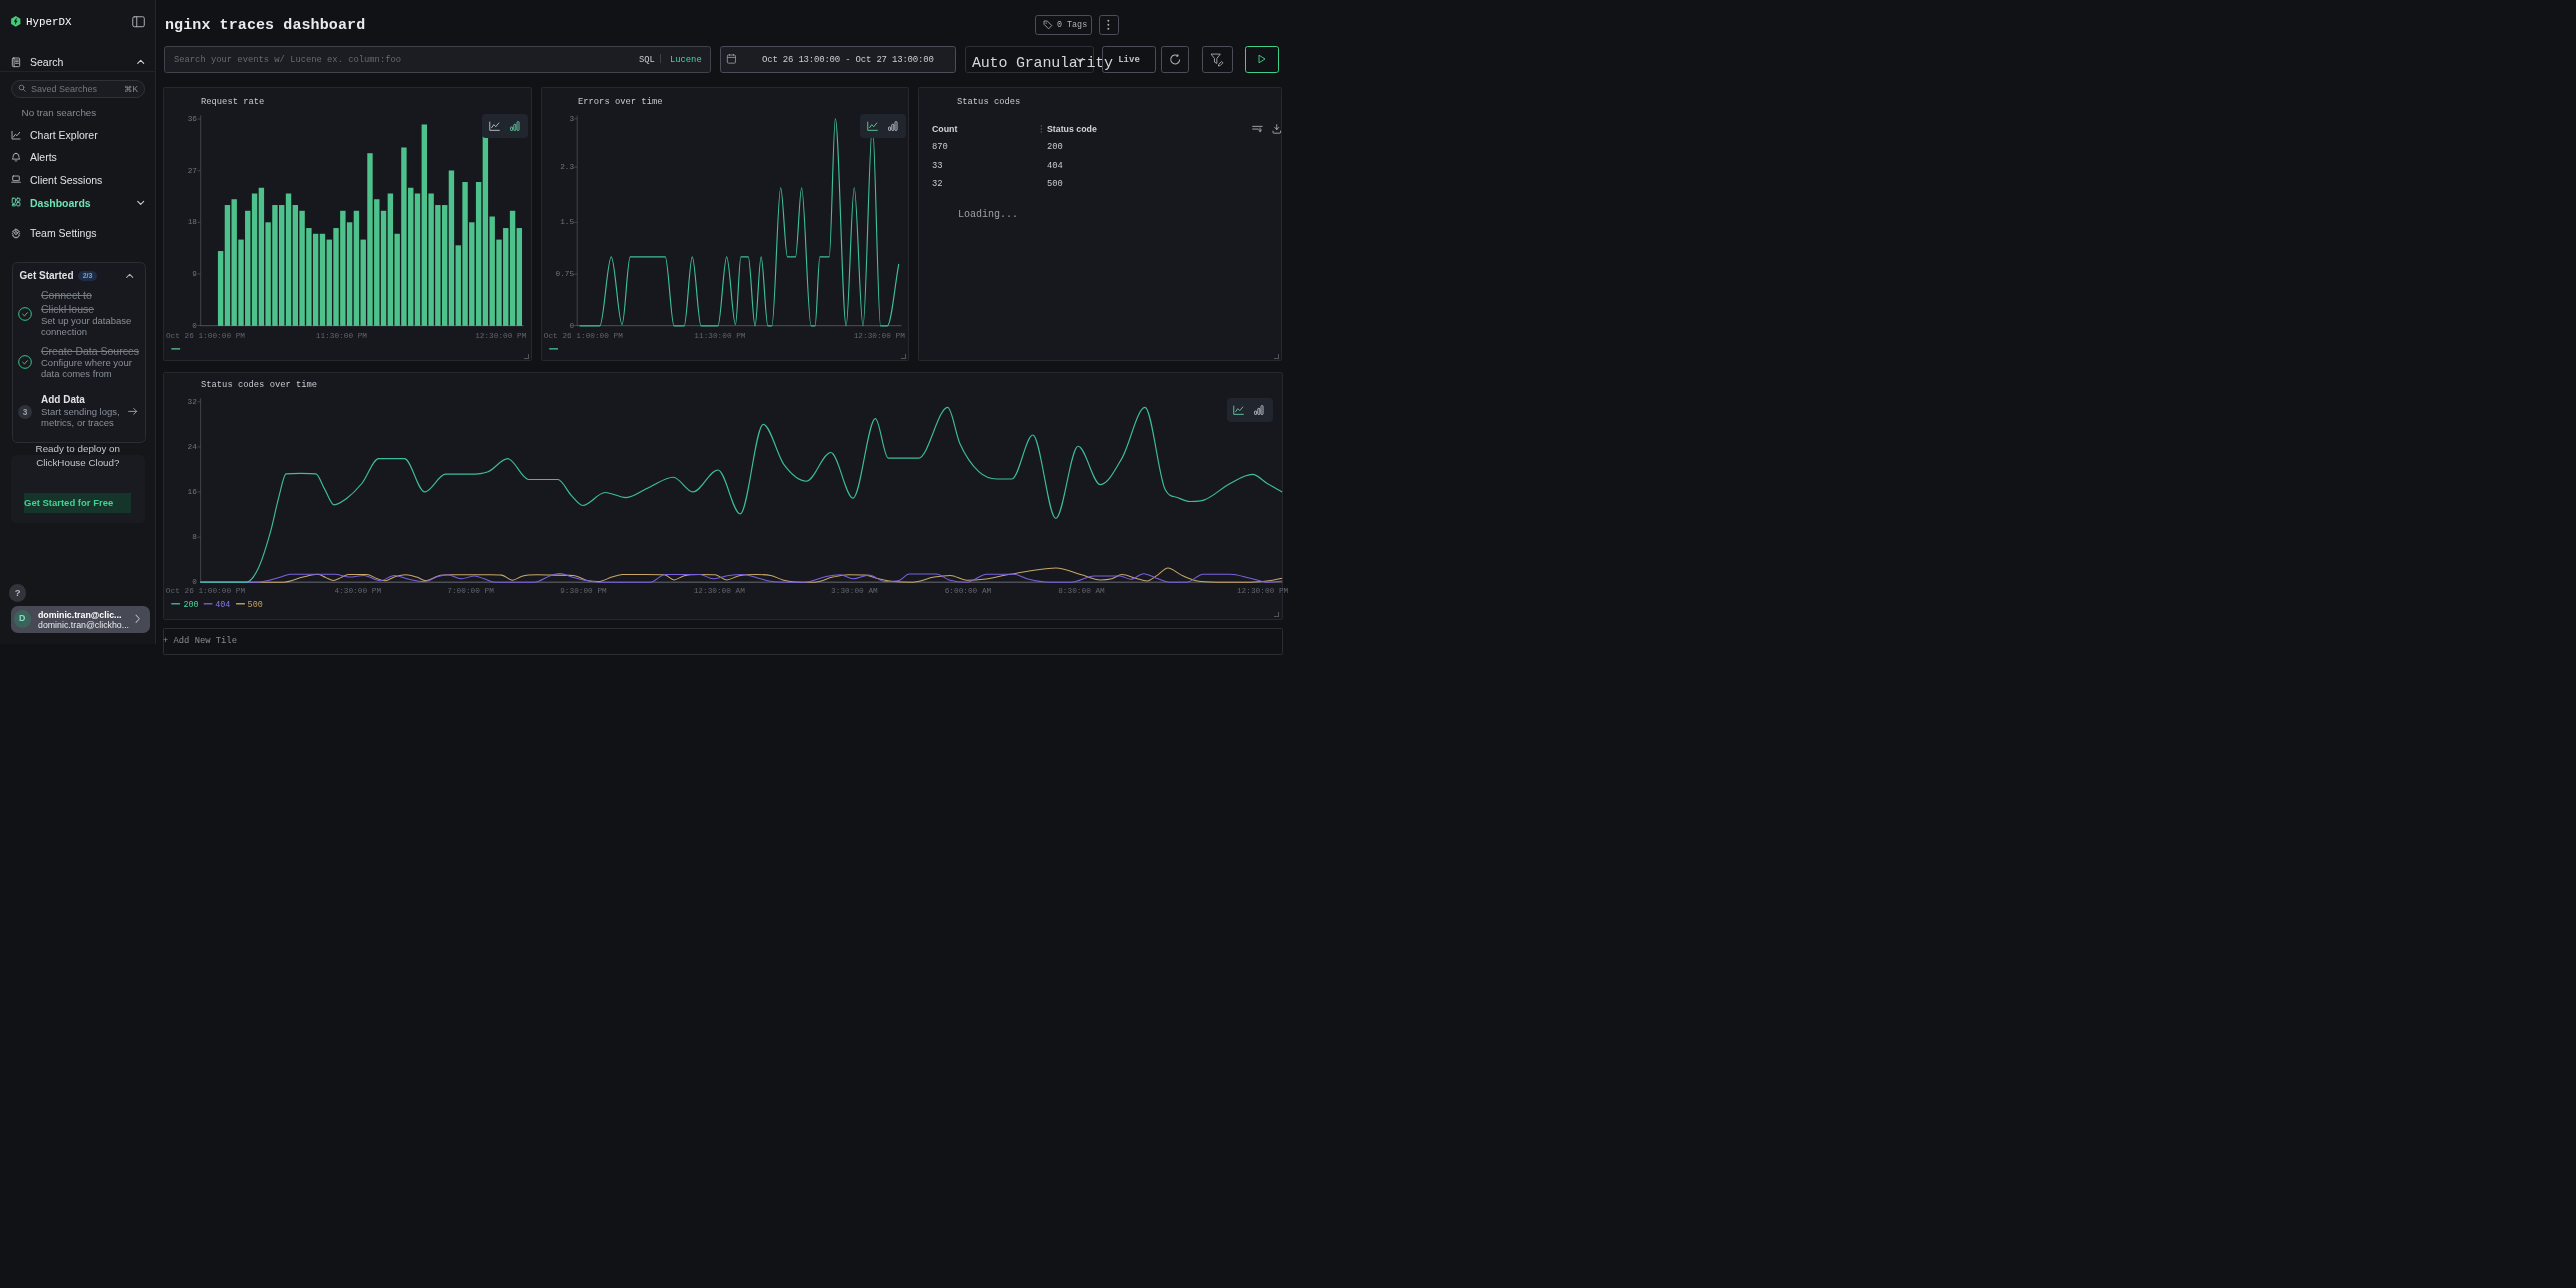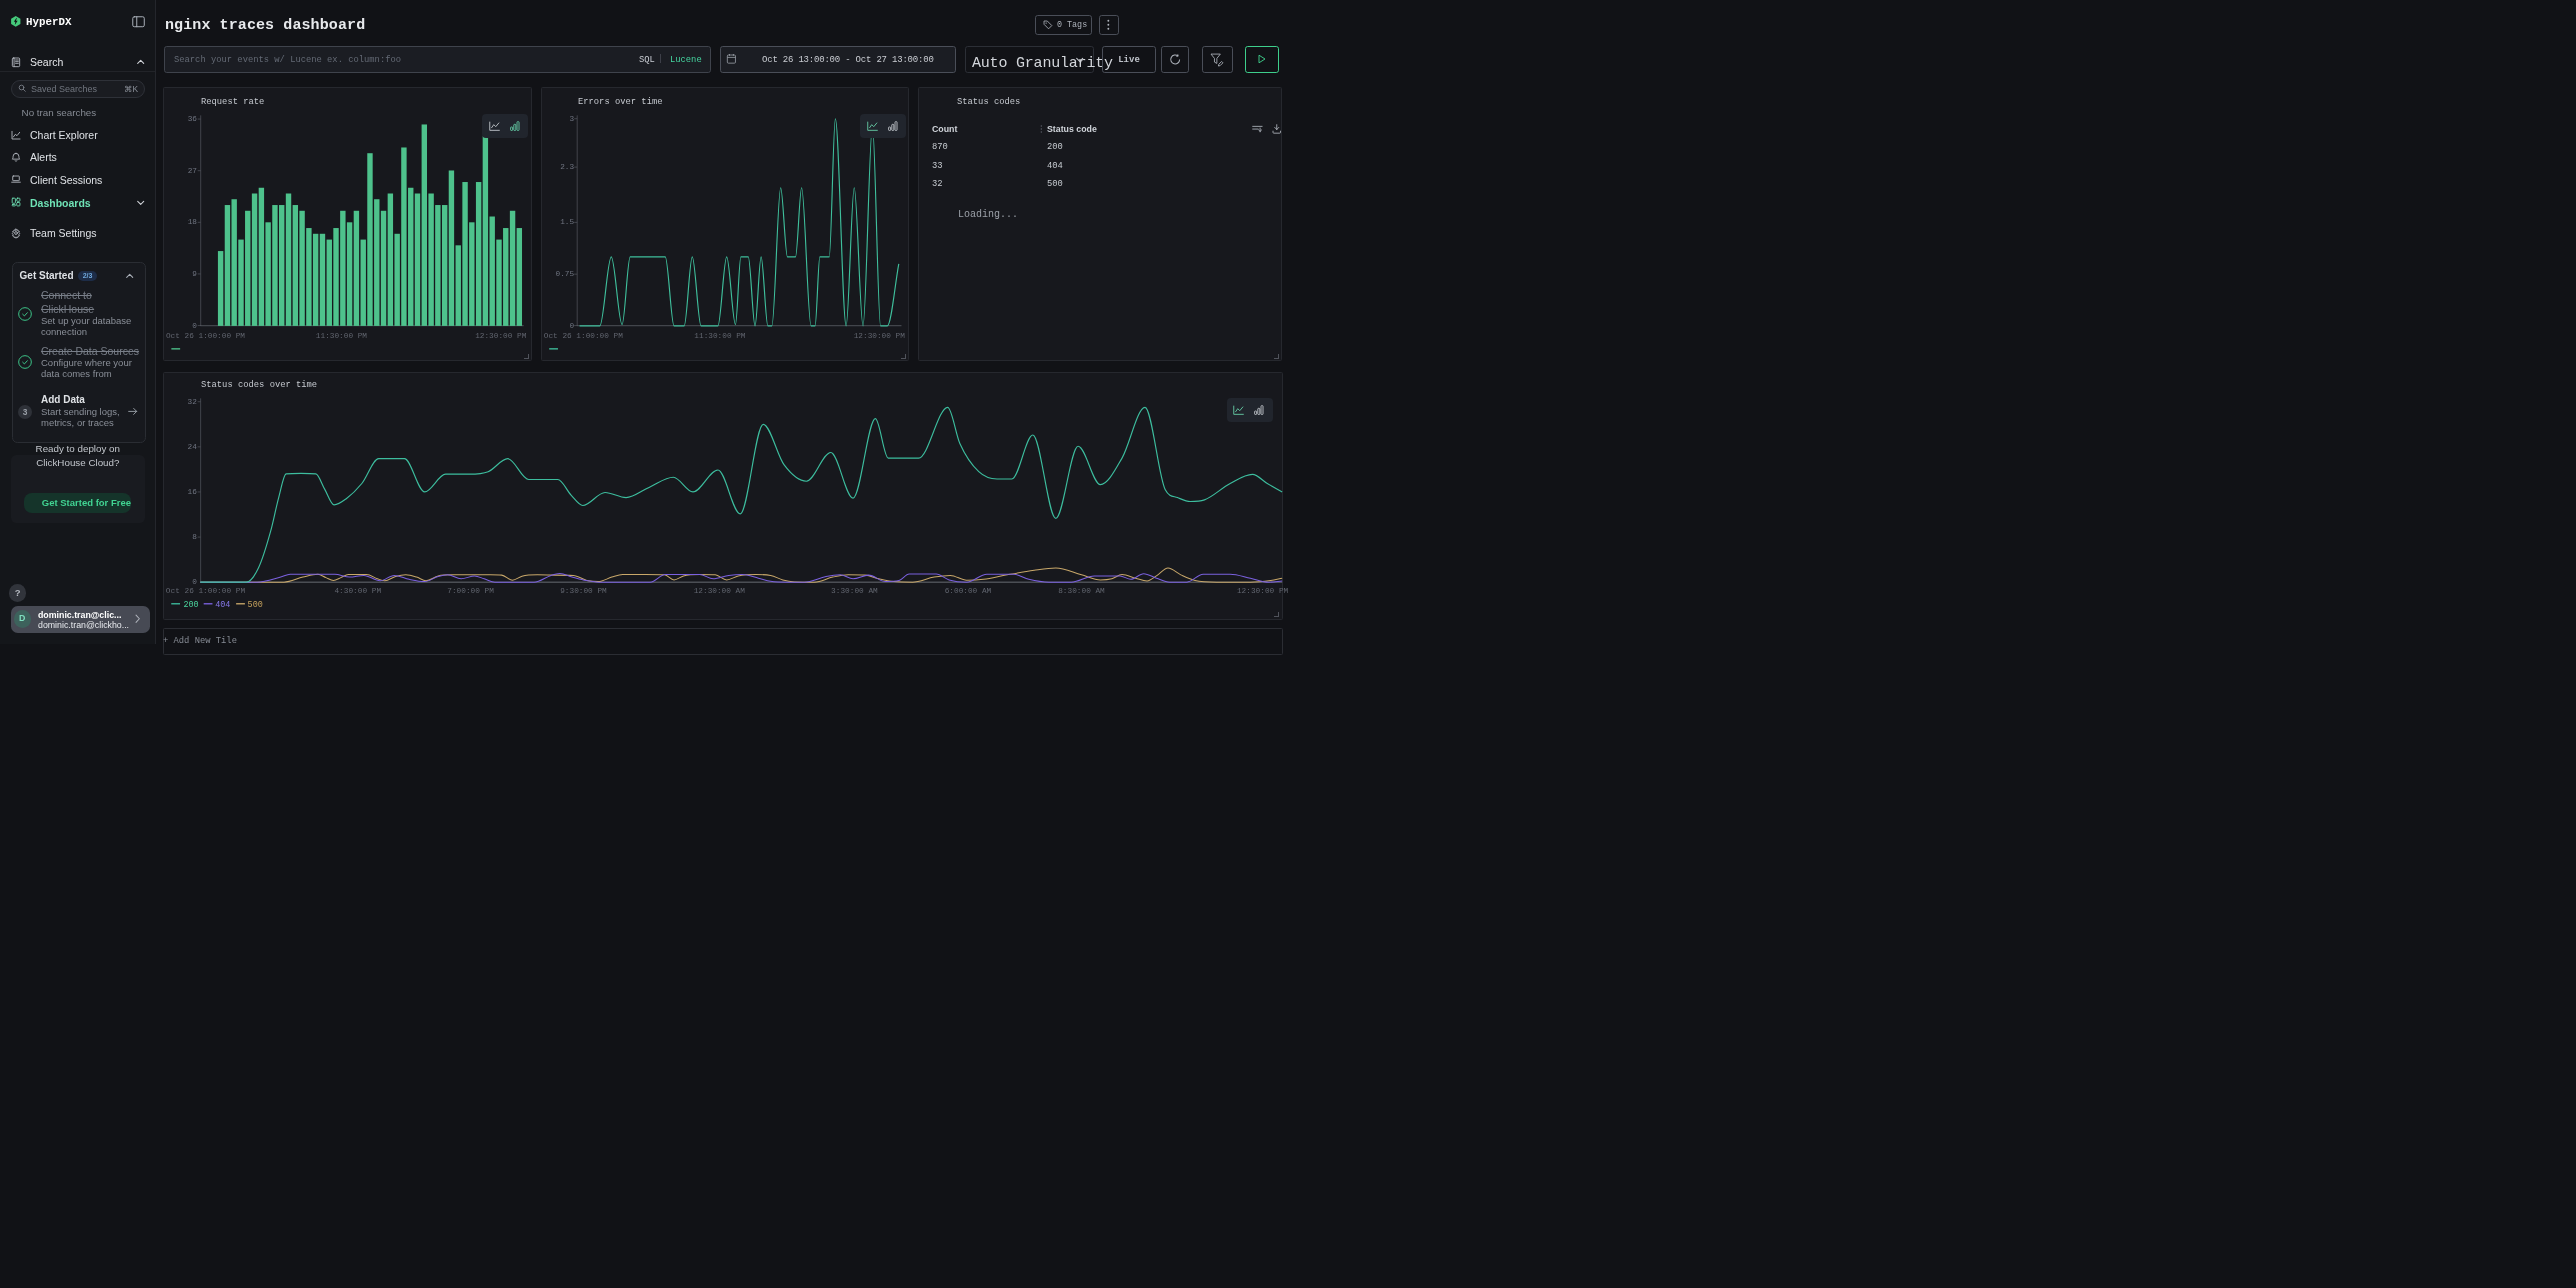--- a/index.html
+++ b/index.html
@@ -15,21 +15,21 @@
 svg { position:absolute; overflow:visible; }
 svg.chart { overflow:visible; }
 .rsz { position:absolute; width:4.7px; height:4.7px; border-right:1.4px solid #50535b; border-bottom:1.4px solid #50535b; }
 </style></head>
 <body>
 <div id="sidebar">
     <svg class="abs" style="left:10.8px;top:16px" width="9.5" height="10.8" viewBox="0 0 14 16">
       <path d="M7 0 L13.9 4 V12 L7 16 L0.1 12 V4 Z" fill="#45c97a"></path>
       <path d="M7.9 2.8 L4.2 8.6 H6.4 L5.6 13.2 L9.8 7 H7.4 L8.6 2.8 Z" fill="#101115"></path>
     </svg>
-    <div class="abs mono" style="left:26px;top:15.5px;font-size:10.8px;font-weight:700;color:#fff">HyperDX</div>
+    <div class="abs mono" style="left:26px;top:15.5px;font-size:10.8px;font-weight:400;color:#fff">HyperDX</div>
     <svg class="abs" style="left:132px;top:16px" width="11.5" height="11.5" viewBox="0 0 15 15" fill="none" stroke="#aab0b9" stroke-width="1.3" stroke-linecap="round" stroke-linejoin="round">
       <rect x="1" y="1" width="15" height="13" rx="2"></rect>
       <line x1="6.2" y1="1" x2="6.2" y2="14"></line>
     </svg>
     <svg class="abs" style="left:10.8px;top:57px" width="10" height="10" viewBox="0 0 15 15" fill="none" stroke="#b9bec6" stroke-width="1.3" stroke-linecap="round" stroke-linejoin="round">
       <rect x="2" y="1.5" width="11" height="13" rx="1.5"></rect>
       <line x1="4.6" y1="1.5" x2="4.6" y2="14.5"></line>
       <line x1="6.8" y1="4.5" x2="11" y2="4.5"></line>
       <line x1="6.8" y1="7" x2="11" y2="7"></line>
       <line x1="6.8" y1="9.5" x2="11" y2="9.5"></line>
@@ -97,21 +97,21 @@
     <div class="abs" style="left:41px;top:357px;width:101px;font-size:9.5px;line-height:11px;color:#8a8f98">Configure where your data comes from</div>
     <div class="abs" style="left:18px;top:405px;width:14px;height:14px;border-radius:50%;background:#2e3138;text-align:center;font-size:8.4px;line-height:14px;font-weight:700;color:#9ba0a8">3</div>
     <div class="abs" style="left:41px;top:394px;font-size:10px;font-weight:700;color:#dfe2e6">Add Data</div>
     <div class="abs" style="left:41px;top:406px;width:88px;font-size:9.5px;line-height:11px;color:#8a8f98">Start sending logs, metrics, or traces</div>
     <svg class="abs" style="left:128px;top:407px" width="10" height="8.8" viewBox="0 0 15 13" fill="none" stroke="#9aa0a8" stroke-width="1.4" stroke-linecap="round" stroke-linejoin="round">
       <line x1="1" y1="6.5" x2="13" y2="6.5"></line>
       <polyline points="8.5,2 13,6.5 8.5,11"></polyline>
     </svg>
     <div class="abs" style="left:10.8px;top:455px;width:134px;height:68px;border-radius:5.4px;background:#191b20"></div>
     <div class="abs" style="left:10.8px;top:442px;width:134px;text-align:center;font-size:9.8px;line-height:14px;color:#c3c7cd">Ready to deploy on<br>ClickHouse Cloud?</div>
-    <div class="abs" style="left:24px;top:493px;width:107px;height:20px;border-radius:8px;background:#15342a;text-align:right;font-size:9.5px;line-height:20px;font-weight:700;color:#41d392">Get Started for Free</div>
+    <div class="abs" style="left:24px;top:493px;width:107px;height:20px;border-radius:0;background:#15342a;text-align:left;font-size:9.5px;line-height:20px;font-weight:700;color:#41d392">Get Started for Free</div>
     <div class="abs" style="left:8.8px;top:584px;width:17.6px;height:17.6px;border-radius:50%;background:#31343b;text-align:center;font-size:9.5px;line-height:17.6px;font-weight:700;color:#b6bac1">?</div>
     <div class="abs" style="left:10.8px;top:606px;width:139px;height:27px;border-radius:6.8px;background:#474a54"></div>
     <div class="abs" style="left:13.5px;top:610px;width:17.6px;height:17.6px;border-radius:50%;background:#3d625c;text-align:center;font-size:8.8px;line-height:17.6px;font-weight:700;color:#7fe0c0">D</div>
     <div class="abs" style="left:38px;top:610px;font-size:8.8px;font-weight:700;color:#ffffff">dominic.tran@clic...</div>
     <div class="abs" style="left:38px;top:620px;font-size:8.8px;color:#e8eaee">dominic.tran@clickho...</div>
     <svg class="abs" style="left:135px;top:614px" width="5.4" height="9.5" viewBox="0 0 8 14" fill="none" stroke="#b0b4bc" stroke-width="1.5" stroke-linecap="round" stroke-linejoin="round">
       <polyline points="1.5,1.5 6.5,7 1.5,12.5"></polyline>
     </svg>
   </div>
 <div id="main">

